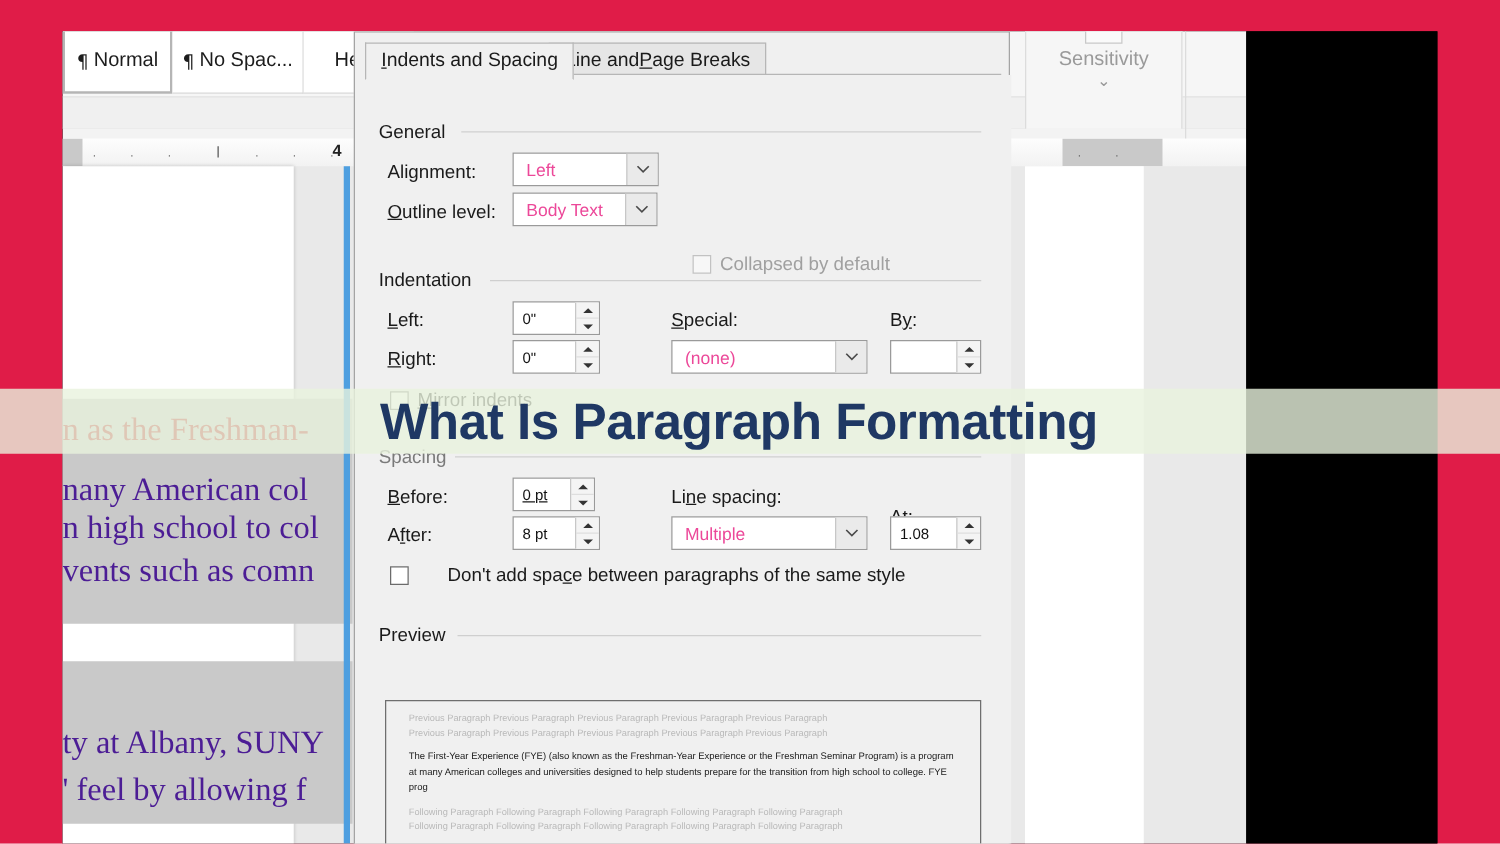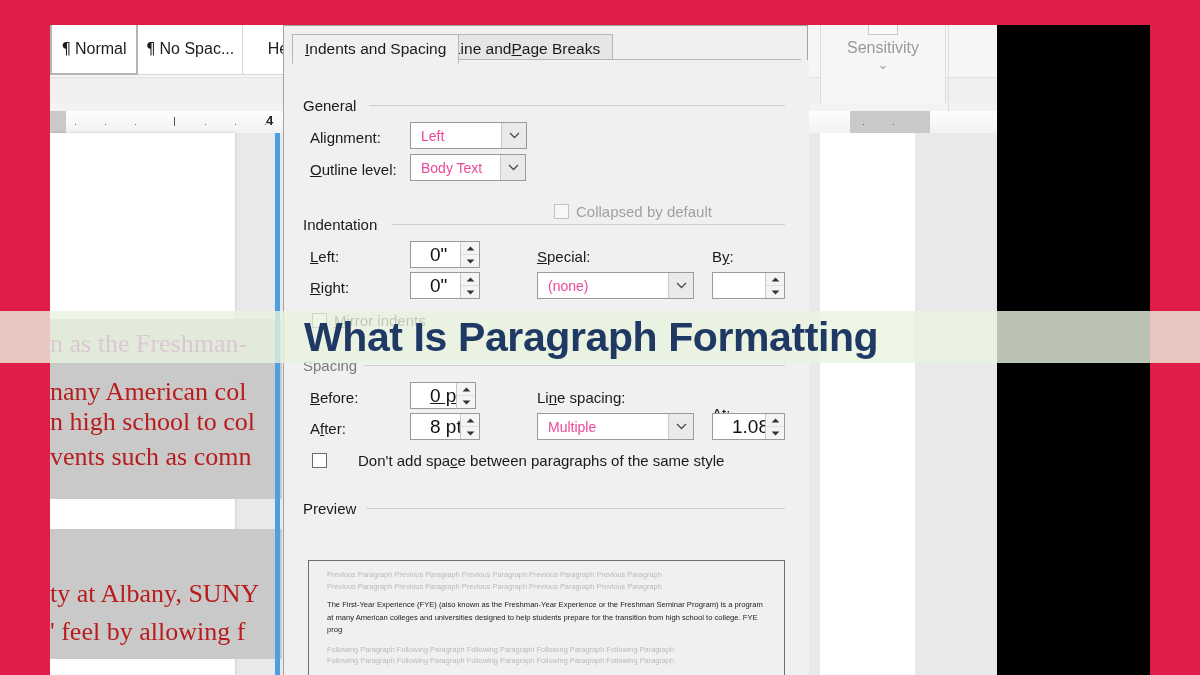--- a/index.html
+++ b/index.html
@@ -170,25 +170,25 @@
     position: absolute;
     background: #c9c9c9;
     left: 0;
     width: 232px;
   }
   .doc-line {
     position: absolute;
     left: 0;
     font-family: "Liberation Serif", serif;
     font-size: 26px;
-    color: #b91c1c;
+    color: #4c1d95;
     white-space: nowrap;
     line-height: 1;
   }
-  .doc-line.faded { color: #a21caf; }
+  .doc-line.faded { color: #b91c1c; }
 
   .cursor-arrow {
     position: absolute;
     left: 62px; top: 296px;
     width: 0; height: 0;
   }
 
   
   #letterbox {
     position: absolute;
@@ -290,22 +290,22 @@
   .spin {
     position: absolute;
     background: #ffffff;
     border: 1px solid #9a9a9a;
     display: flex;
     align-items: center;
     height: 27px;
   }
   .spin .val {
     flex: 1;
-    padding-left: 19px;
-    font-size: 19px;
+    padding-left: 7px;
+    font-size: 12px;
     color: #111;
     white-space: nowrap;
     overflow: hidden;
   }
   .spin .arrows {
     width: 19px; height: 25px;
     background: #f4f4f4;
     border-left: 1px solid #c7c7c7;
     display: flex; flex-direction: column;
   }

